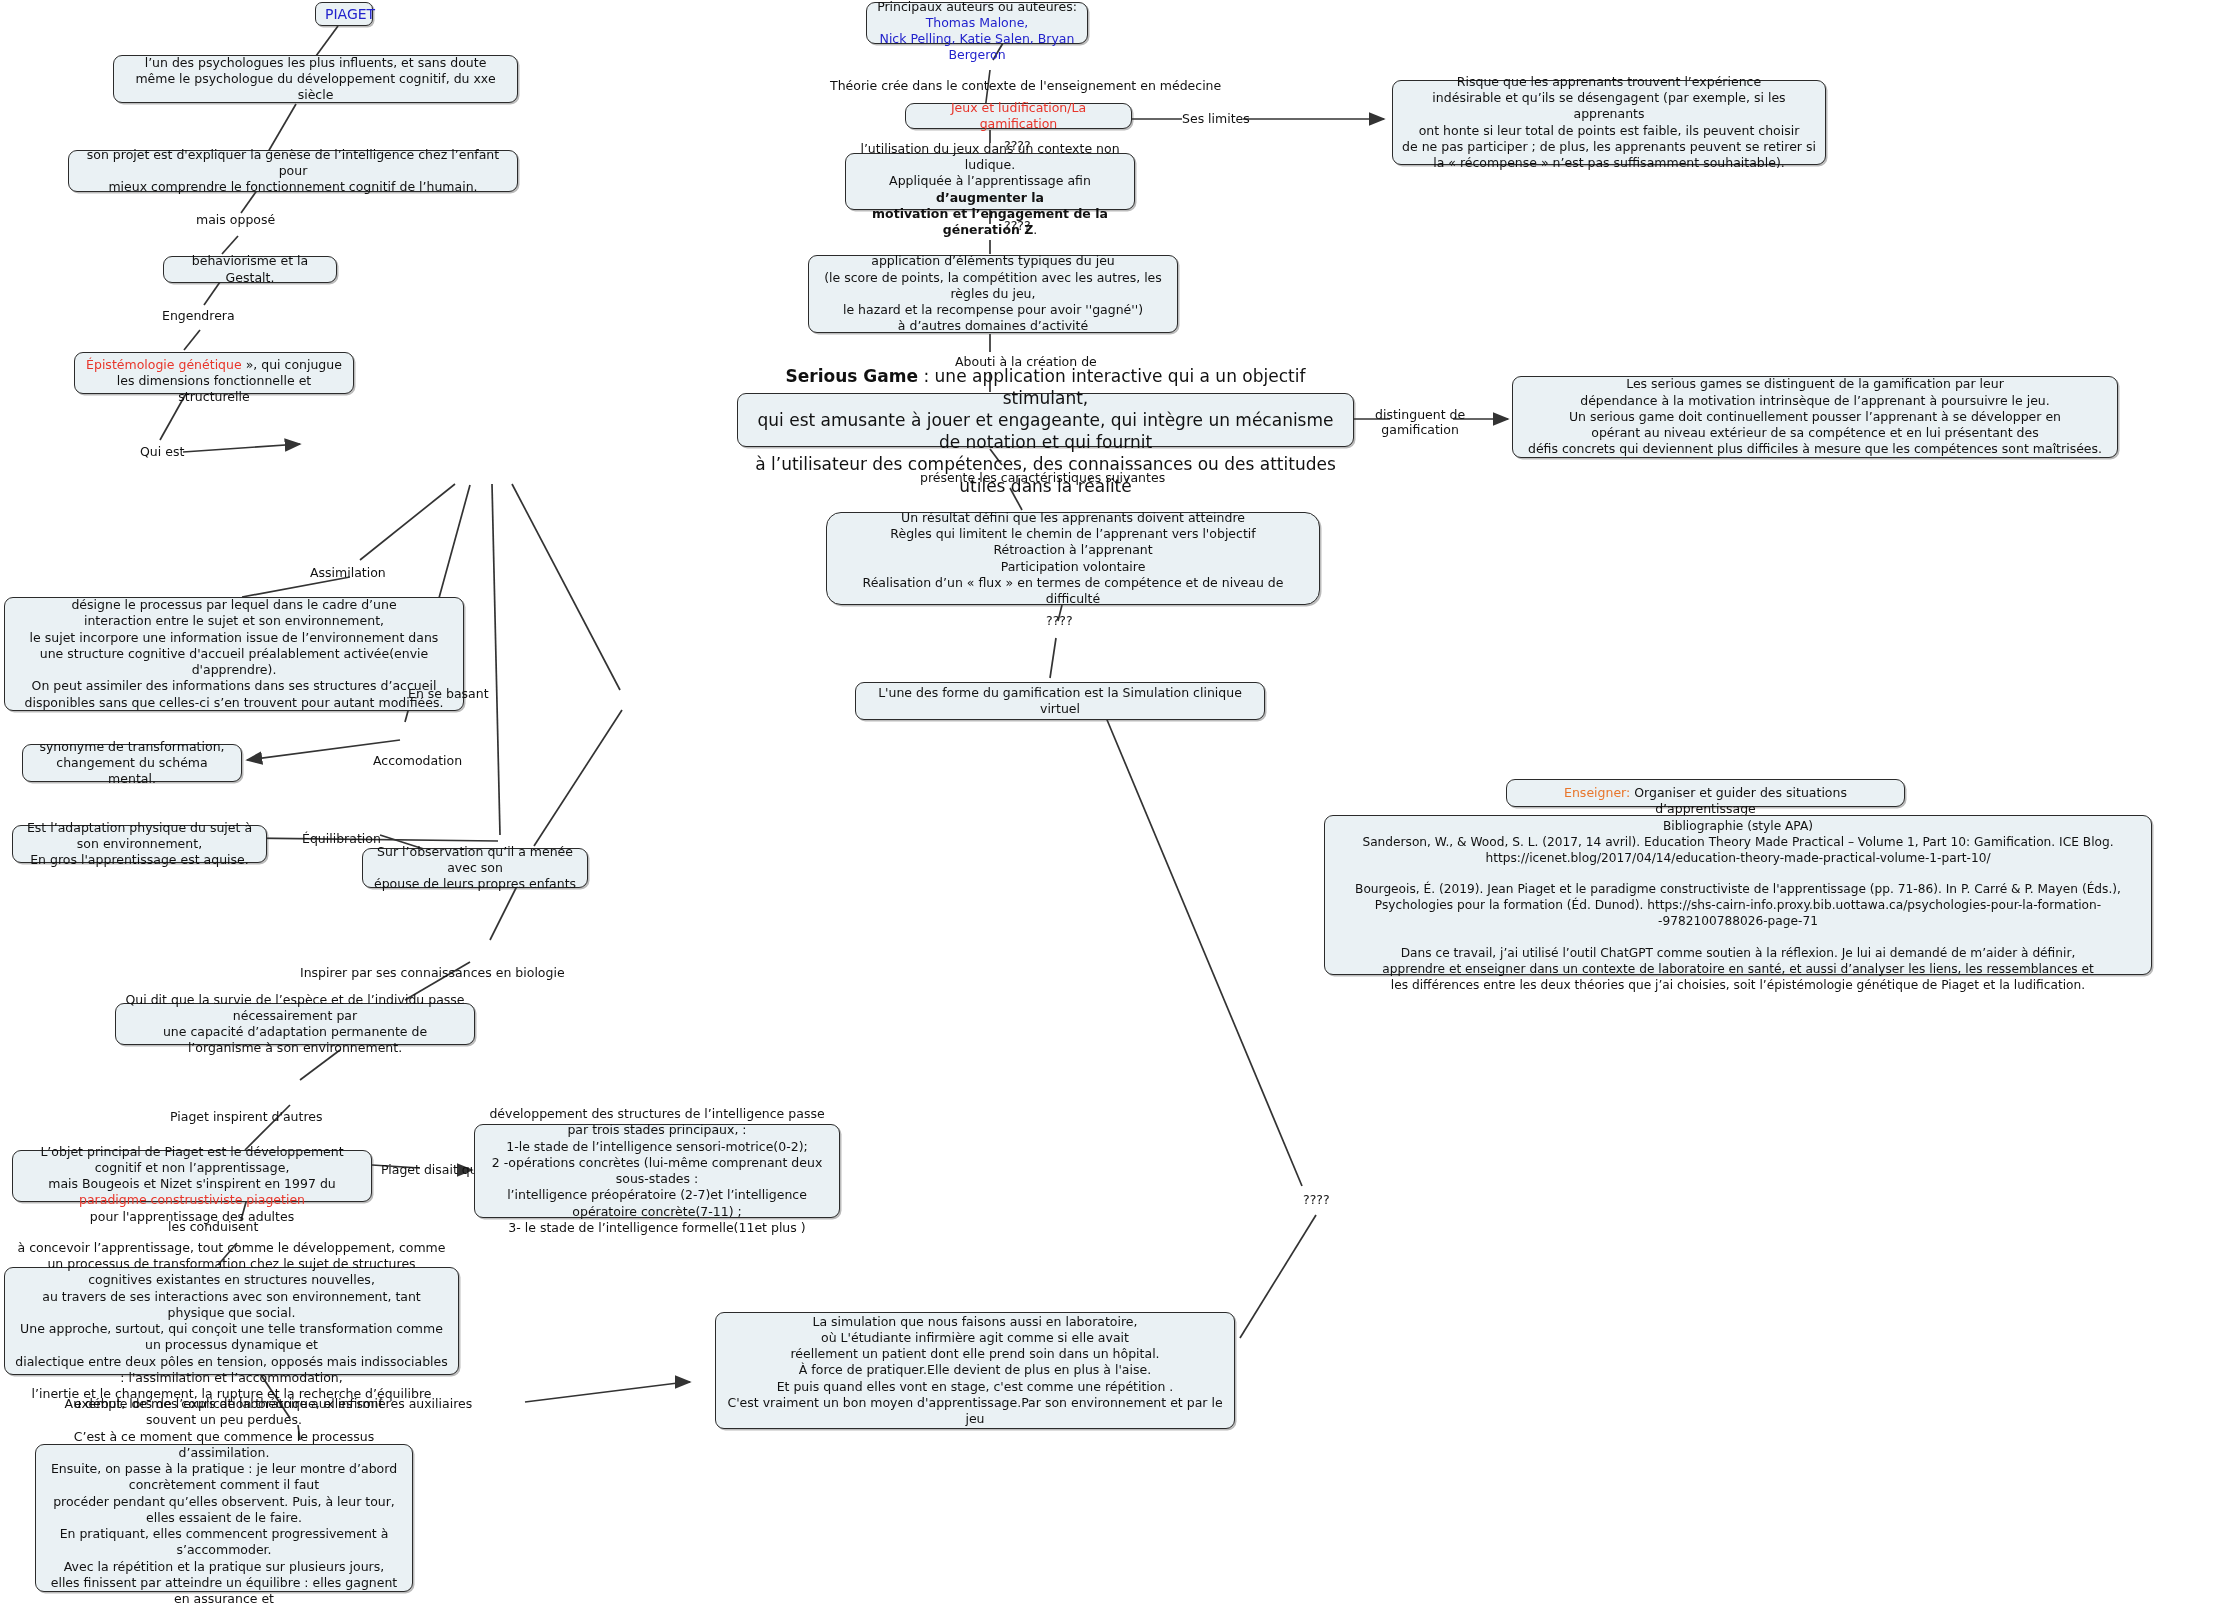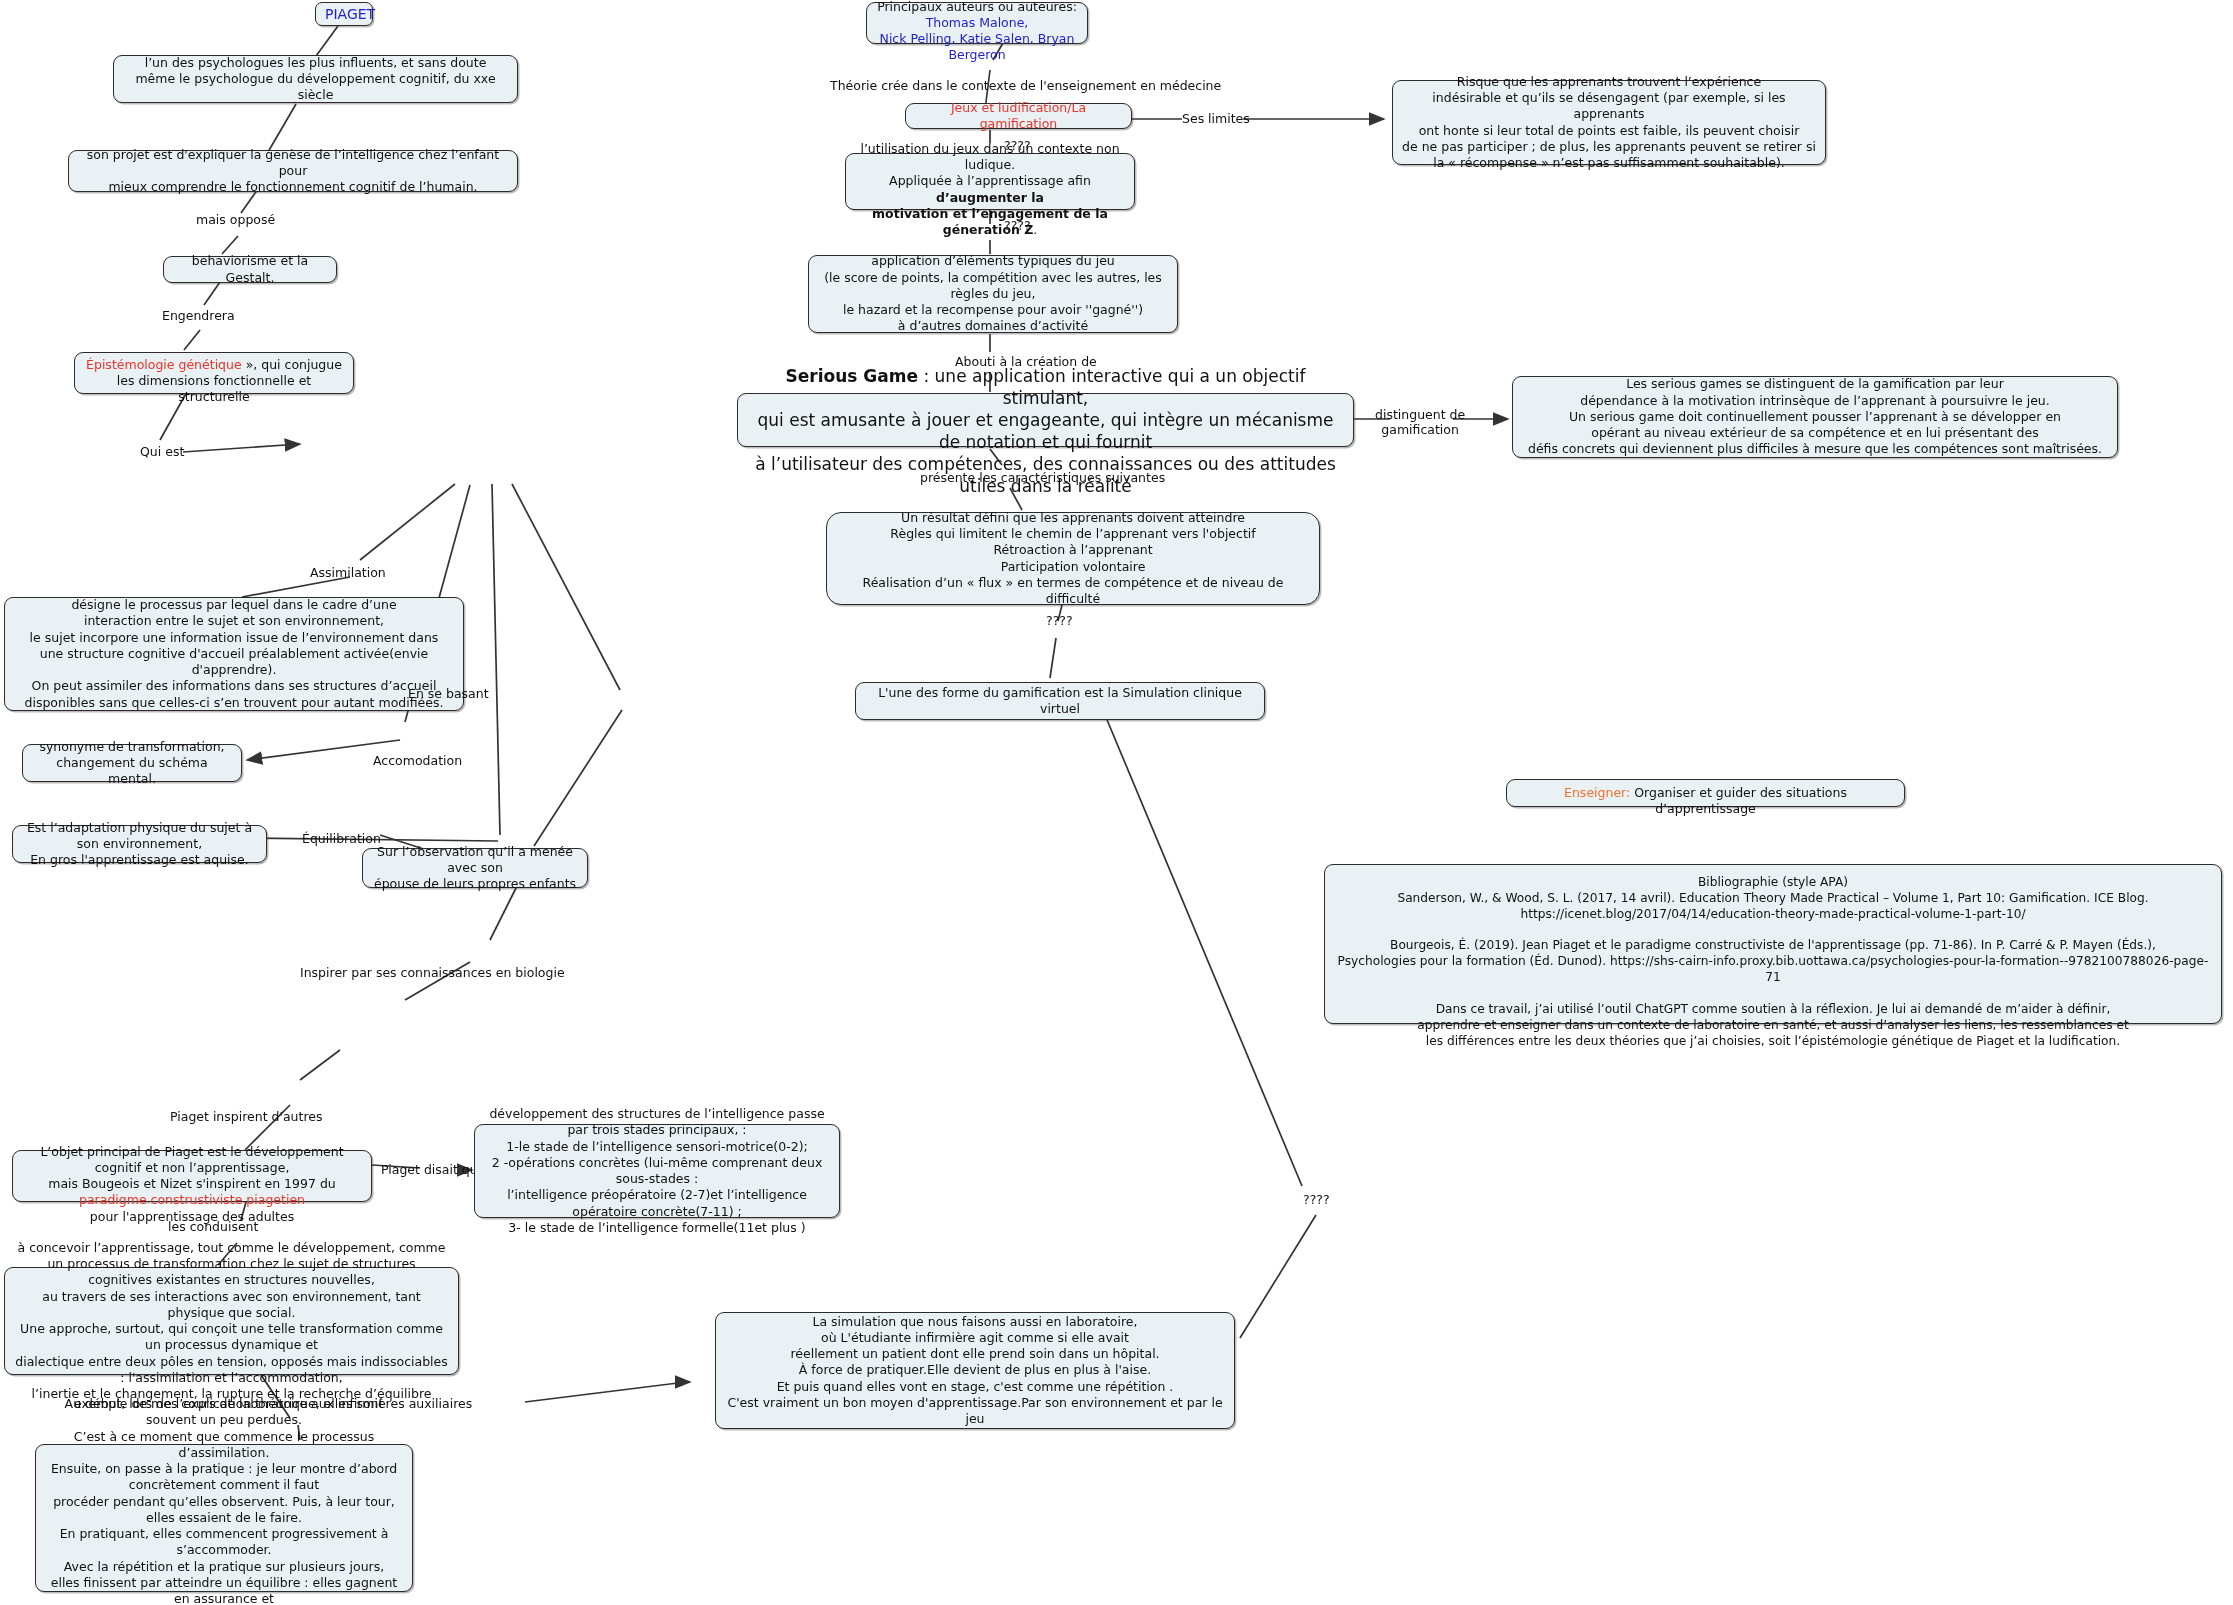--- a/index.html
+++ b/index.html
@@ -198,20 +198,24 @@
 
   <div class="label" style="left:408px; top:686px; font-size:12.5px;">En se basant</div>
 
   <div class="node" style="left:362px; top:848px; width:226px; height:40px; font-size:12.5px;">
     <span class="inner">Sur l’observation qu’il a menée avec son
 épouse de leurs propres enfants</span>
   </div>
 
   <div class="label" style="left:300px; top:965px; font-size:12.5px;">Inspirer par ses connaissances en biologie</div>
 
+  <div class="node" style="left:115px; top:1003px; width:360px; height:42px; font-size:12.5px;">
+    <span class="inner">Qui dit que la survie de l’espèce et de l’individu passe nécessairement par
+une capacité d’adaptation permanente de l’organisme à son environnement.</span>
+  </div>
 
   <div class="label" style="left:170px; top:1109px; font-size:12.5px;">Piaget inspirent d'autres</div>
 
   <div class="node" style="left:12px; top:1150px; width:360px; height:52px; font-size:12.5px;">
     <span class="inner">
       <span>L’objet principal de Piaget est le développement cognitif et non l’apprentissage,
 mais Bougeois et Nizet s'inspirent en 1997 du </span><span class="txt-red">paradigme construstiviste piagetien</span><span>
 pour l'apprentissage des adultes</span>
     </span>
   </div>
@@ -340,21 +344,21 @@
 C'est vraiment un bon moyen d'apprentissage.Par son environnement et par le jeu</span>
   </div>
 
 
   <div class="node" style="left:1506px; top:779px; width:399px; height:28px; font-size:12.5px;">
     <span class="inner">
       <span class="txt-orange">Enseigner:</span><span> Organiser et guider des situations d’apprentissage</span>
     </span>
   </div>
 
-  <div class="node" style="left:1324px; top:864px; width:898px; height:160px; font-size:12.2px; align-items:flex-start; padding-top:10px;">
+  <div class="node" style="left:1324px; top:815px; width:828px; height:160px; font-size:12.2px; align-items:flex-start; padding-top:3px;">
     <span class="inner">Bibliographie (style APA)
 Sanderson, W., &amp; Wood, S. L. (2017, 14 avril). Education Theory Made Practical – Volume 1, Part 10: Gamification. ICE Blog.
 https://icenet.blog/2017/04/14/education-theory-made-practical-volume-1-part-10/
 
 Bourgeois, É. (2019). Jean Piaget et le paradigme constructiviste de l'apprentissage (pp. 71-86). In P. Carré &amp; P. Mayen (Éds.),
 Psychologies pour la formation (Éd. Dunod). https://shs-cairn-info.proxy.bib.uottawa.ca/psychologies-pour-la-formation--9782100788026-page-71
 
 Dans ce travail, j’ai utilisé l’outil ChatGPT comme soutien à la réflexion. Je lui ai demandé de m’aider à définir,
 apprendre et enseigner dans un contexte de laboratoire en santé, et aussi d’analyser les liens, les ressemblances et
 les différences entre les deux théories que j’ai choisies, soit l’épistémologie génétique de Piaget et la ludification.</span>

